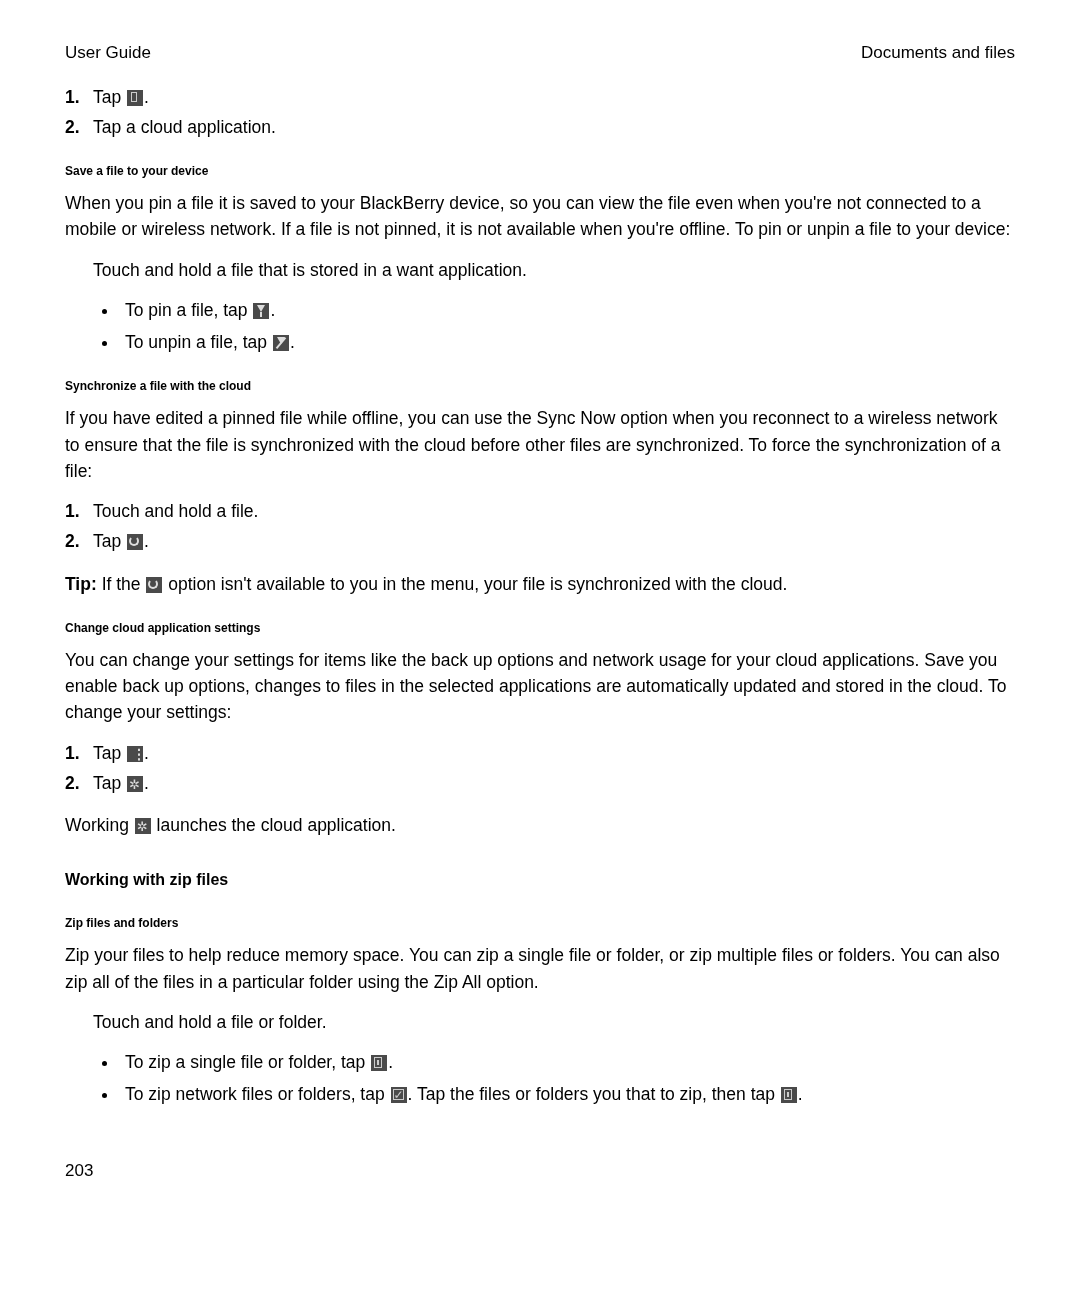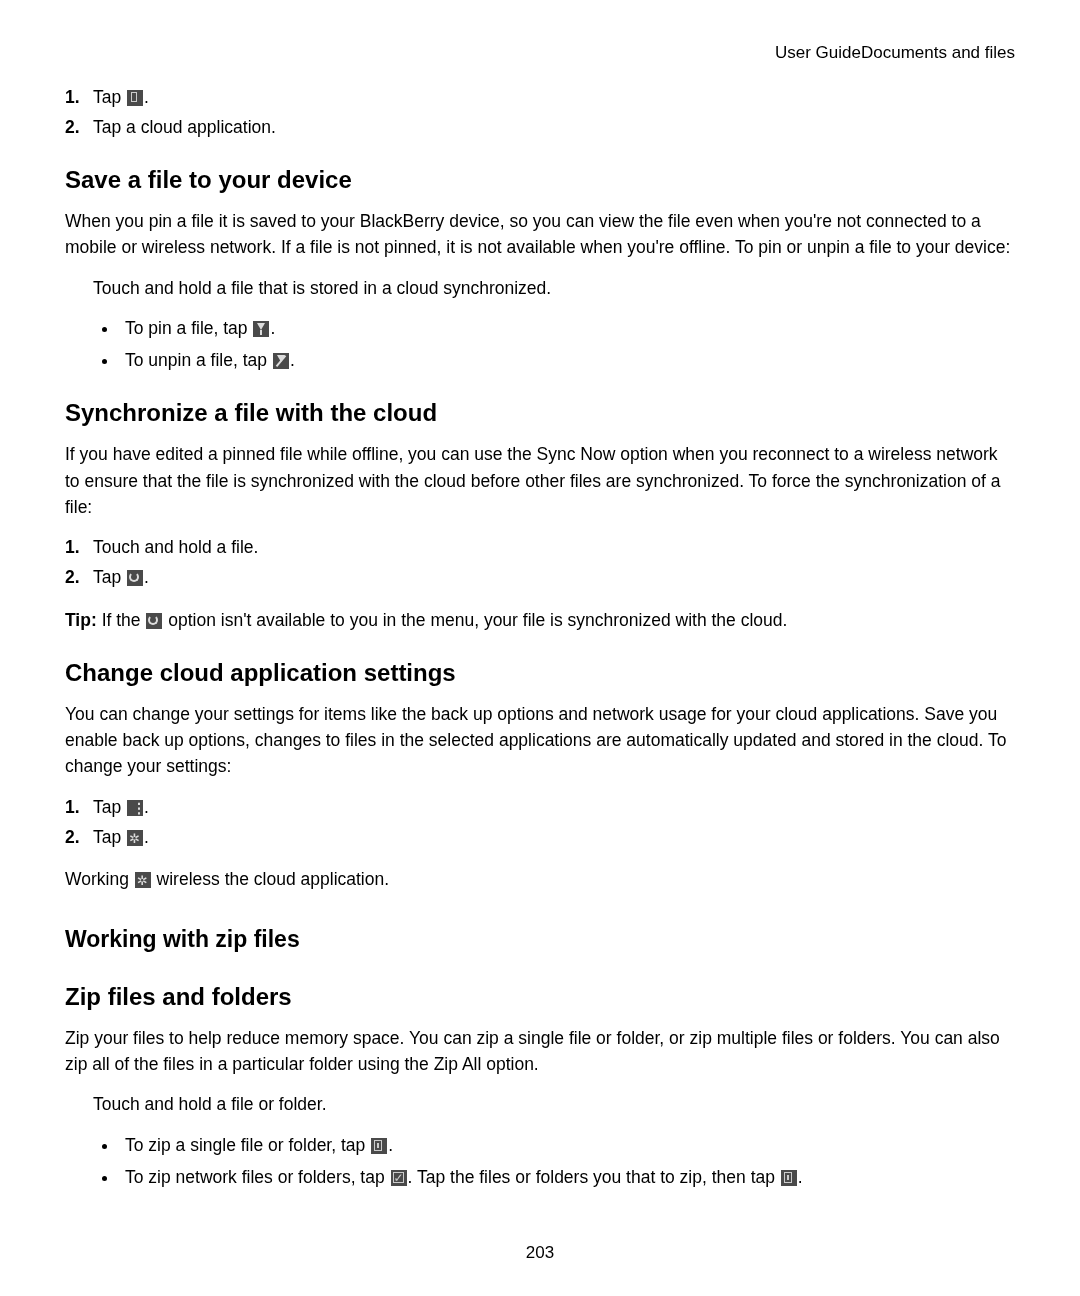--- a/index.html
+++ b/index.html
@@ -8,46 +8,46 @@
     line-height: 1.5;
     color: #000;
     background: #fff;
     margin: 0;
     padding: 40px 65px 60px 65px;
     width: 1080px;
     box-sizing: border-box;
   }
   .header-row {
     display: flex;
-    justify-content: flex-end;
+    justify-content: space-between;
     margin-bottom: 18px;
     font-size: 17px;
   }
   ol.numbered {
     list-style: none;
     padding-left: 0;
     margin: 0 0 16px 0;
   }
   ol.numbered li {
     margin: 4px 0;
     padding-left: 28px;
     position: relative;
   }
   ol.numbered li .num {
     position: absolute;
     left: 0;
     font-weight: bold;
   }
   h3.sub {
-    font-size: 24px;
+    font-size: 12px;
     font-weight: bold;
     margin: 22px 0 10px 0;
   }
   h2.section {
-    font-size: 23px;
+    font-size: 16px;
     font-weight: bold;
     margin: 30px 0 14px 0;
   }
   p {
     margin: 8px 0 14px 0;
   }
   .indent {
     margin-left: 28px;
   }
   ul.bullets {
@@ -165,21 +165,21 @@
   }
   .icon.select::before {
     content: "";
     position: absolute;
     top: 2px; left: 2px;
     width: 11px; height: 11px;
     border: 1px solid #ccc;
     box-sizing: border-box;
   }
   .page-num {
-    text-align: center;
+    text-align: left;
     margin-top: 50px;
     font-size: 17px;
   }
 </style>
 </head>
 <body>
 
 <div class="header-row">
   <span>User Guide</span>
   <span>Documents and files</span>
@@ -191,21 +191,21 @@
     <span>Tap </span><span class="icon doc"></span><span>.</span>
   </li>
   <li>
     <span class="num">2.</span>
     <span>Tap a cloud application.</span>
   </li>
 </ol>
 
 <h3 class="sub">Save a file to your device</h3>
 <p>When you pin a file it is saved to your BlackBerry device, so you can view the file even when you're not connected to a mobile or wireless network. If a file is not pinned, it is not available when you're offline. To pin or unpin a file to your device:</p>
-<p class="indent">Touch and hold a file that is stored in a cloud synchronized.</p>
+<p class="indent">Touch and hold a file that is stored in a want application.</p>
 <ul class="bullets">
   <li>
     <span>To pin a file, tap </span><span class="icon pin"></span><span>.</span>
   </li>
   <li>
     <span>To unpin a file, tap </span><span class="icon unpin"></span><span>.</span>
   </li>
 </ul>
 
 <h3 class="sub">Synchronize a file with the cloud</h3>
@@ -230,21 +230,21 @@
   <li>
     <span class="num">1.</span>
     <span>Tap </span><span class="icon more"></span><span>.</span>
   </li>
   <li>
     <span class="num">2.</span>
     <span>Tap </span><span class="icon gear"></span><span>.</span>
   </li>
 </ol>
 <p>
-  <span>Working </span><span class="icon gear"></span><span> wireless the cloud application.</span>
+  <span>Working </span><span class="icon gear"></span><span> launches the cloud application.</span>
 </p>
 
 <h2 class="section">Working with zip files</h2>
 <h3 class="sub">Zip files and folders</h3>
 <p>Zip your files to help reduce memory space. You can zip a single file or folder, or zip multiple files or folders. You can also zip all of the files in a particular folder using the Zip All option.</p>
 <p class="indent">Touch and hold a file or folder.</p>
 <ul class="bullets">
   <li>
     <span>To zip a single file or folder, tap </span><span class="icon zip"></span><span>.</span>
   </li>

